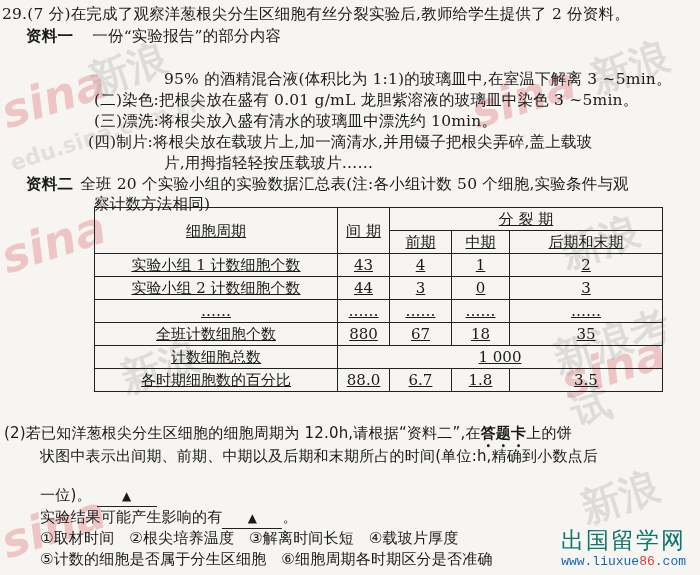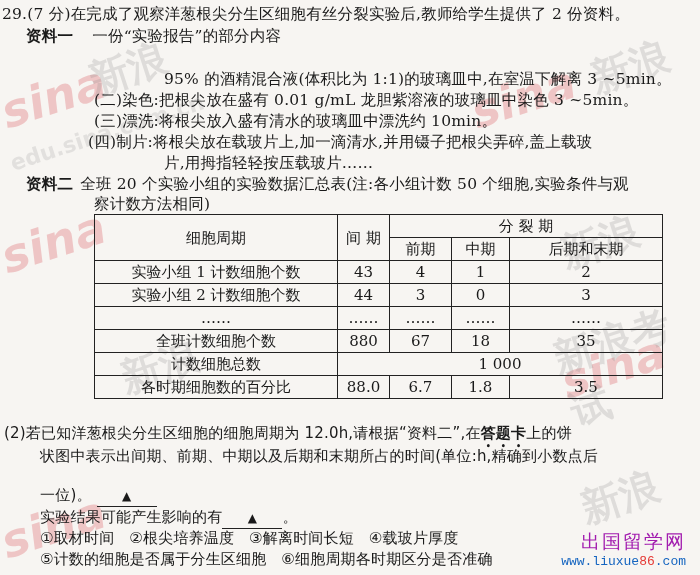--- a/index.html
+++ b/index.html
@@ -35,21 +35,21 @@
   .c2 { width: 61px; }
   .c3 { width: 57px; }
   .c4 { width: 152px; }
 
   .wm { position: absolute; pointer-events: none; opacity: 0.22; font-weight: bold; }
   .wm-sina { color: #d0202a; font-family: "DejaVu Sans", sans-serif; font-style: italic; font-size: 46px; transform: rotate(-18deg); }
   .wm-cn { color: #888; font-size: 40px; transform: rotate(-18deg); }
   .wm-edu { color: #999; font-size: 22px; transform: rotate(-18deg); font-family: "DejaVu Sans", sans-serif; }
 
   .logo { position: absolute; right: 14px; bottom: 6px; text-align: right; }
-  .logo-title { font-family: Liberation Serif, serif; font-size: 19px; color: #a21caf; letter-spacing: 2px; line-height: 24px; }
+  .logo-title { font-family: Liberation Mono, monospace; font-size: 23px; color: #0f766e; letter-spacing: 2px; line-height: 24px; }
   .logo-url { font-family: Liberation Mono, monospace; font-size: 13px; color: #1565c0; line-height: 15px; text-align: right; }
   .logo-url .hl { color: #e53935; }
 </style>
 </head>
 <body>
 
 <div class="page">
 
   <div class="wm wm-sina" style="left:0px;top:70px;">sina</div>
   <div class="wm wm-cn" style="left:88px;top:42px;">新浪</div>
@@ -87,21 +87,21 @@
     <span>(四)</span><span>制片</span>:<span>将根尖放在载玻片上,加一滴清水,并用镊子把根尖弄碎,盖上载玻</span>
   </div>
   <div class="line" style="left:164px;top:153px;">片,用拇指轻轻按压载玻片……</div>
 
   <div class="line" style="left:26px;top:174px;">
     <span class="bold">资料二</span>
     <span style="margin-left:2px;">全班 20 个实验小组的实验数据汇总表(注:各小组计数 50 个细胞,实验条件与观</span>
   </div>
   <div class="line" style="left:94px;top:194px;">察计数方法相同)</div>
 
-  <table class="data" style="top:214px;">
+  <table class="data" style="top:207px;text-decoration:underline;">
     <tbody>
         <tr>
       <td class="c0" rowspan="2" style="height:44px;">细胞周期</td>
       <td class="c1" rowspan="2">间 期</td>
       <td colspan="3">分 裂 期</td>
     </tr>
     <tr>
       <td class="c2">前期</td>
       <td class="c3">中期</td>
       <td class="c4">后期和末期</td>

